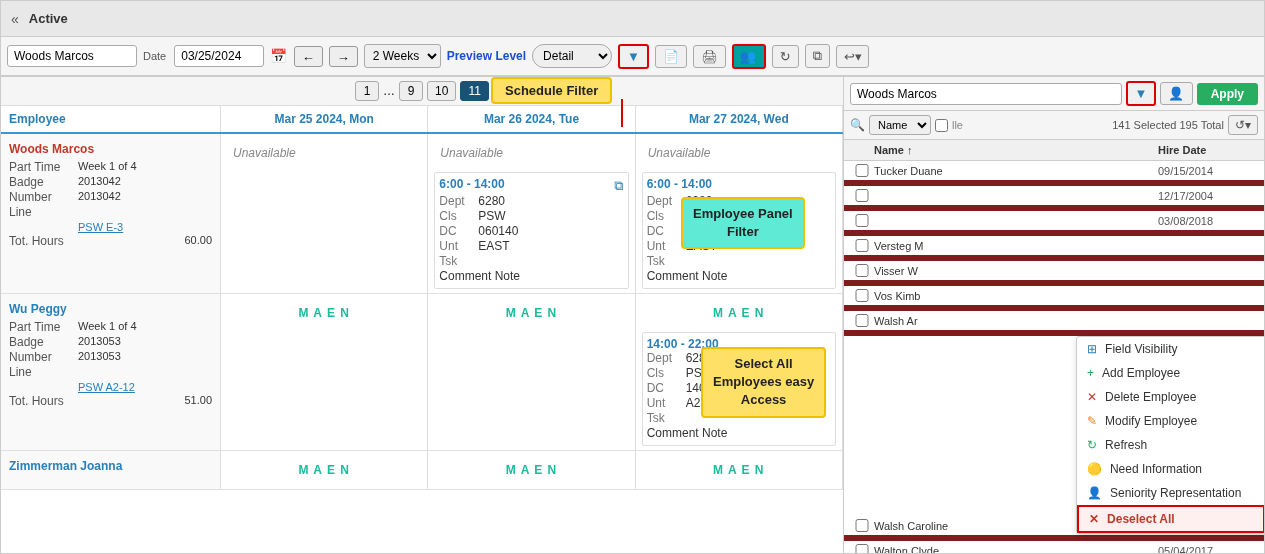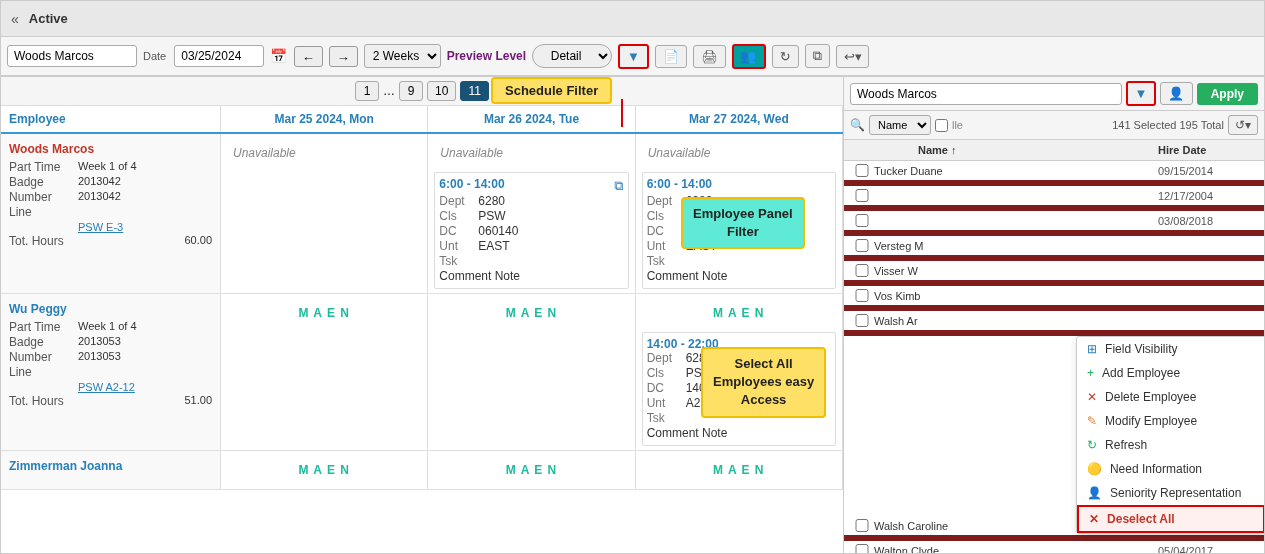--- a/index.html
+++ b/index.html
@@ -13,21 +13,21 @@
     .active-label { font-weight: bold; font-size: 13px; color: #333; }
 
     
     .toolbar { display: flex; align-items: center; background: #f5f5f5; padding: 4px 6px; border-bottom: 2px solid #ccc; gap: 6px; min-height: 40px; flex-wrap: nowrap; }
     .toolbar-input { border: 1px solid #aaa; padding: 3px 6px; border-radius: 3px; width: 130px; font-size: 12px; }
     .date-label { color: #555; font-size: 11px; margin-right: 2px; }
     .date-input { border: 1px solid #aaa; padding: 3px 6px; border-radius: 3px; width: 90px; font-size: 12px; }
     .cal-icon { font-size: 14px; color: #666; cursor: pointer; }
     .arrow-btn { border: 1px solid #999; background: #eee; padding: 2px 7px; cursor: pointer; border-radius: 3px; font-size: 13px; }
     .weeks-select { border: 1px solid #aaa; padding: 3px 4px; border-radius: 3px; font-size: 12px; }
-    .preview-select { border: 1px solid #aaa; padding: 3px 6px; border-radius: 12px; font-size: 12px; width: 80px; text-align: center; }
+    .preview-select { border: 1px solid #aaa; padding: 3px 6px; border-radius: 12px; font-size: 12px; width: 80px; }
     .toolbar-btn { border: 1px solid #aaa; background: #f0f0f0; padding: 3px 7px; cursor: pointer; border-radius: 3px; font-size: 13px; color: #555; }
     .toolbar-btn.highlighted { border: 2px solid #d00; }
     .toolbar-btn.teal { background: #00a0a0; color: white; border: 1px solid #007a7a; }
 
     
     .schedule-panel { flex: 1; display: flex; flex-direction: column; border-right: 1px solid #ccc; overflow: hidden; }
     .schedule-pagination { display: flex; align-items: center; justify-content: center; gap: 4px; padding: 4px; background: #f5f5f5; border-bottom: 1px solid #ddd; }
     .page-btn { border: 1px solid #aaa; background: #eee; padding: 2px 7px; cursor: pointer; border-radius: 3px; font-size: 12px; min-width: 24px; }
     .page-btn.active { background: #1a5276; color: white; border-color: #1a5276; }
 
@@ -59,21 +59,21 @@
     .ep-search-input { border: 1px solid #aaa; padding: 3px 6px; border-radius: 3px; flex: 1; font-size: 12px; }
     .ep-icon-btn { border: 1px solid #aaa; background: #f0f0f0; padding: 3px 7px; cursor: pointer; border-radius: 3px; font-size: 13px; color: #555; }
     .ep-icon-btn.filter { border: 2px solid #d00; }
     .ep-apply-btn { background: #27ae60; color: white; border: none; padding: 4px 14px; border-radius: 3px; cursor: pointer; font-size: 12px; font-weight: bold; }
     .ep-toolbar2 { display: flex; align-items: center; gap: 4px; padding: 4px 6px; background: #f5f5f5; border-bottom: 1px solid #ccc; }
     .ep-search-select { border: 1px solid #aaa; padding: 2px 4px; border-radius: 3px; font-size: 11px; }
     .ep-checkbox { cursor: pointer; }
     .ep-count { font-size: 11px; color: #555; margin-left: auto; }
     .ep-reset-btn { border: 1px solid #aaa; background: #f0f0f0; padding: 2px 6px; cursor: pointer; border-radius: 3px; font-size: 12px; color: #555; }
 
-    .ep-list-header { display: grid; grid-template-columns: 24px 1fr 100px; background: #f0f0f0; border-bottom: 1px solid #ccc; padding: 4px 6px; gap: 44px; }
+    .ep-list-header { display: grid; grid-template-columns: 24px 1fr 100px; background: #f0f0f0; border-bottom: 1px solid #ccc; padding: 4px 6px; }
     .ep-col-header { font-weight: bold; font-size: 11px; color: #333; }
 
     .ep-list-body { flex: 1; overflow-y: auto; }
     .ep-list-row { display: grid; grid-template-columns: 24px 1fr 100px; padding: 3px 6px; border-bottom: 6px solid #7f1d1d; align-items: center; }
     .ep-row-name { font-size: 11px; color: #333; }
     .ep-row-date { font-size: 11px; color: #555; }
 
     
     .action-menu { position: absolute; right: 0; top: 80px; background: white; border: 1px solid #ccc; border-radius: 3px; width: 190px; box-shadow: 2px 2px 8px rgba(0,0,0,0.2); z-index: 50; }
     .action-menu-item { display: flex; align-items: center; gap: 8px; padding: 5px 10px; cursor: pointer; font-size: 12px; color: #333; }
@@ -96,21 +96,21 @@
     <span class="date-label">Date</span>
     <input class="date-input" value="03/25/2024" style="">
     <span class="cal-icon">📅</span>
     <button class="arrow-btn">←</button>
     <button class="arrow-btn">→</button>
     <select class="weeks-select">
       <option>2 Weeks</option>
       <option>1 Week</option>
       <option>4 Weeks</option>
     </select>
-    <span style="font-size:12px;font-weight:bold;color:#701a75;">Preview Level</span>
+    <span style="font-size:12px;font-weight:bold;color:#1d4ed8;">Preview Level</span>
     <select class="preview-select">
       <option>Detail</option>
       <option>Summary</option>
       <option>None</option>
     </select>
     <button class="toolbar-btn highlighted" style="color:#2980b9;border:2px solid #d00;">▼</button>
     <button class="toolbar-btn">📄</button>
     <button class="toolbar-btn">🖨</button>
     <button class="toolbar-btn teal highlighted" style="border:2px solid #d00;background:#00a0a0;color:white;">👥</button>
     <button class="toolbar-btn">↻</button>

